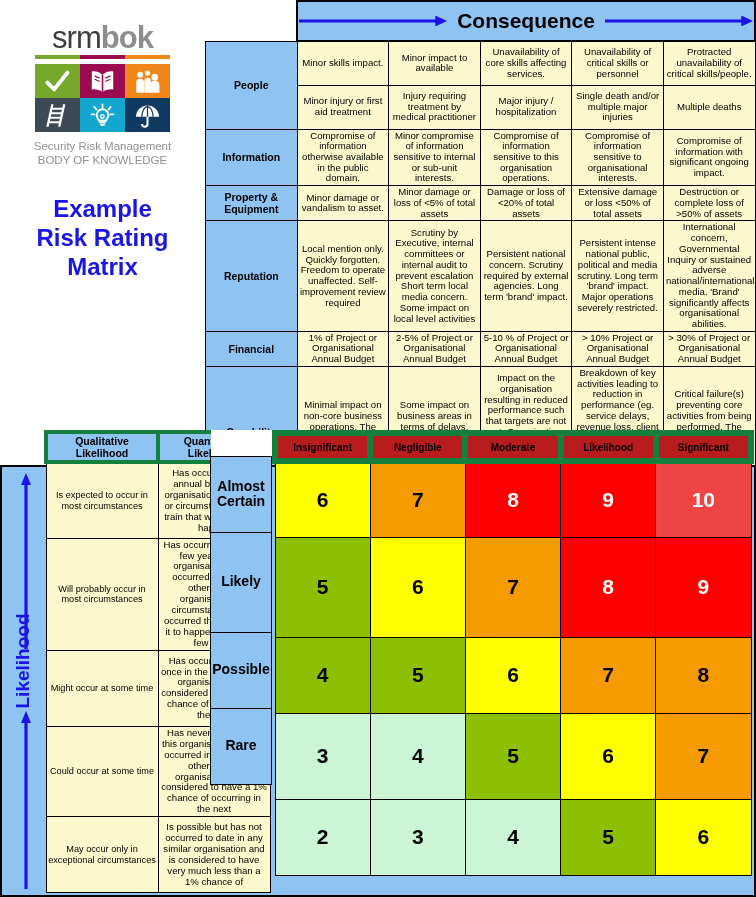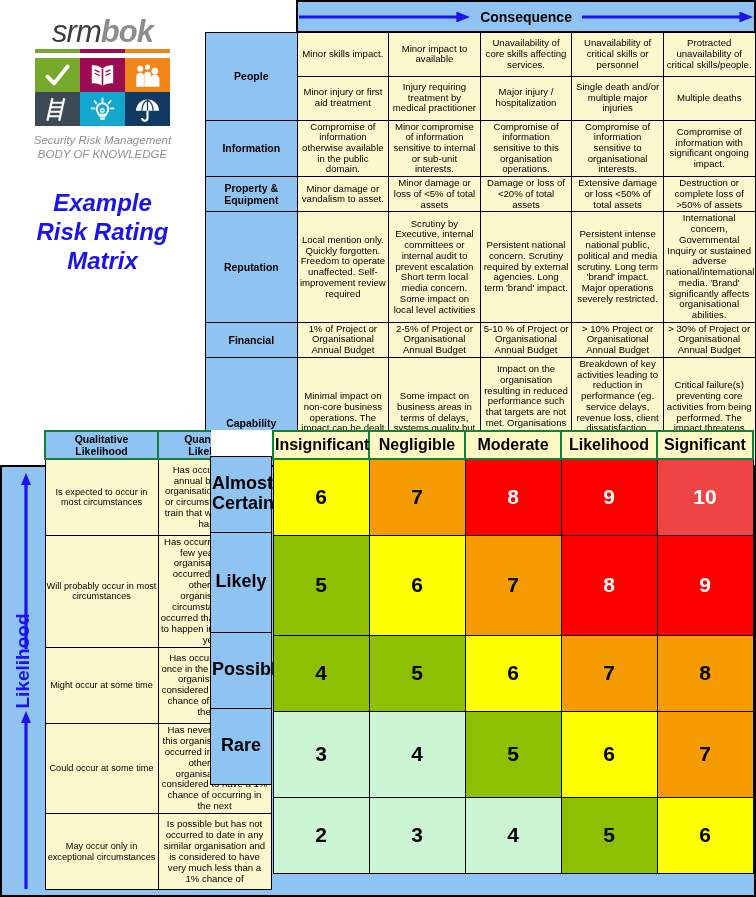--- a/index.html
+++ b/index.html
@@ -6,21 +6,21 @@
   html, body { margin:0; padding:0; }
   body {
     width:756px; height:897px;
     background:#ffffff;
     font-family:"Liberation Sans", sans-serif;
     position:relative;
     overflow:hidden;
   }
 
   
-  #logo-block { position:absolute; left:0; top:0; width:205px; height:440px;font-style:italic; }
+  #logo-block { position:absolute; left:0; top:6px; width:205px; height:440px; }
   #wordmark { text-align:center; padding-top:16px; font-size:31px; letter-spacing:-1px; line-height:1; }
   #wordmark .srm { color:#3d3d3d; font-weight:400; }
   #wordmark .bok { color:#8d8d8d; font-weight:700; }
   #wordmark-bar { width:136px; height:4px; margin:2px auto 0 auto; display:flex; }
   #wordmark-bar i { flex:1; display:block; }
   #tiles { width:136px; margin:5px auto 0 auto; display:grid; grid-template-columns:repeat(3,1fr); grid-template-rows:repeat(2,34px); }
   .tile { position:relative; display:flex; align-items:center; justify-content:center; }
   .tile svg { width:27px; height:27px; }
   #logo-caption { text-align:center; margin-top:7px; color:#8f8f8f; font-size:11.5px; line-height:1.25; }
   #matrix-title { text-align:center; margin-top:26px; color:#1a14e8; font-weight:700; font-size:24px; line-height:1.22; }
@@ -33,53 +33,53 @@
   .cat-cell {
     width:68px; background:#8fc3f2; text-align:center; font-weight:700;
     font-size:10.5px; color:#000; line-height:1.15; border:2px solid #000;
   }
   .desc-cell {
     background:#fbf8cd; text-align:center; font-size:9.6px; color:#000;
     line-height:1.12; padding:1px 2px; overflow:hidden;
   }
   #conseq-head-row td { border:2px solid #000; }
   #conseq-banner {
-    background:#8fc3f2; height:31px; text-align:center;
-    font-weight:700; font-size:14px; color:#000;
+    background:#8fc3f2; height:40px; text-align:center;
+    font-weight:700; font-size:21px; color:#000;
     position:relative;
   }
   #conseq-banner .bannerflex { display:flex; align-items:center; justify-content:center; gap:10px; height:100%; }
   .arrow-h { flex:1 1 auto; height:10px; max-width:175px; }
   #blank-corner { background:#fff; border:none !important; }
   .thinstrip { background:#fbf8cd; height:9px; border:2px solid #000; }
 
   
   #bottom { position:absolute; left:0; top:462px; width:756px; height:435px; }
   #blue-frame { position:absolute; left:0; top:3px; width:756px; height:432px; background:#8fc3f2; border:2px solid #000; }
 
   #likelihood-axis { position:absolute; left:2px; top:5px; width:42px; height:426px; }
   #likelihood-label {
     position:absolute; left:-86px; top:183px; width:214px; text-align:center;
     transform:rotate(-90deg); font-weight:700; font-size:19px; color:#1a14e8; letter-spacing:0px;
   }
   .arrow-v { position:absolute; left:19px; width:10px; }
 
   #lik-table { position:absolute; left:44px; top:-32px; width:228px; }
   #lik-table td { border:1px solid #000; }
-  #lik-table tr.hdr td { background:#8fc3f2; font-weight:700; font-size:10.5px; text-align:center; color:#000; border:2px solid #15803d; line-height:1.15; height:26px; }
+  #lik-table tr.hdr td { background:#8fc3f2; font-weight:700; font-size:10.5px; text-align:center; color:#000; border:4px solid #15803d; line-height:1.15; height:26px; }
   .qual-cell { width:68px; background:#fbf8cd; font-size:9.2px; text-align:center; line-height:1.14; padding:1px 1px; overflow:hidden; }
   .quant-cell { width:92px; background:#fbf8cd; font-size:9.6px; text-align:center; line-height:1.14; padding:1px 2px; overflow:hidden; }
 
   #sev-col { position:absolute; left:210px; top:-32px; width:62px; }
-  #sev-col td { border:1px solid #000; background:#8fc3f2; text-align:center; font-weight:700; font-size:18px; color:#000; line-height:1.1; }
+  #sev-col td { border:1px solid #000; background:#8fc3f2; text-align:center; font-weight:700; font-size:14px; color:#000; line-height:1.1; }
   #sev-col td.blank { background:#fff; border:none; }
 
   #grid-table { position:absolute; left:272px; top:-32px; width:482px; }
   #grid-table td { border:1px solid #000; text-align:center; }
-  #grid-table tr.gridhdr td { background:#fef9c3; font-weight:700; font-size:16px; color:#000; height:28px; border:2px solid #15803d; }
+  #grid-table tr.gridhdr td { background:#b91c1c; font-weight:700; font-size:10px; color:#000; height:28px; border:6px solid #15803d; }
   .score { font-weight:700; font-size:21px; }
 </style>
 </head>
 <body>
 
 <div id="logo-block">
   <div id="wordmark">
     <span class="srm">srm</span><span class="bok">bok</span>
   </div>
   <div id="wordmark-bar">

